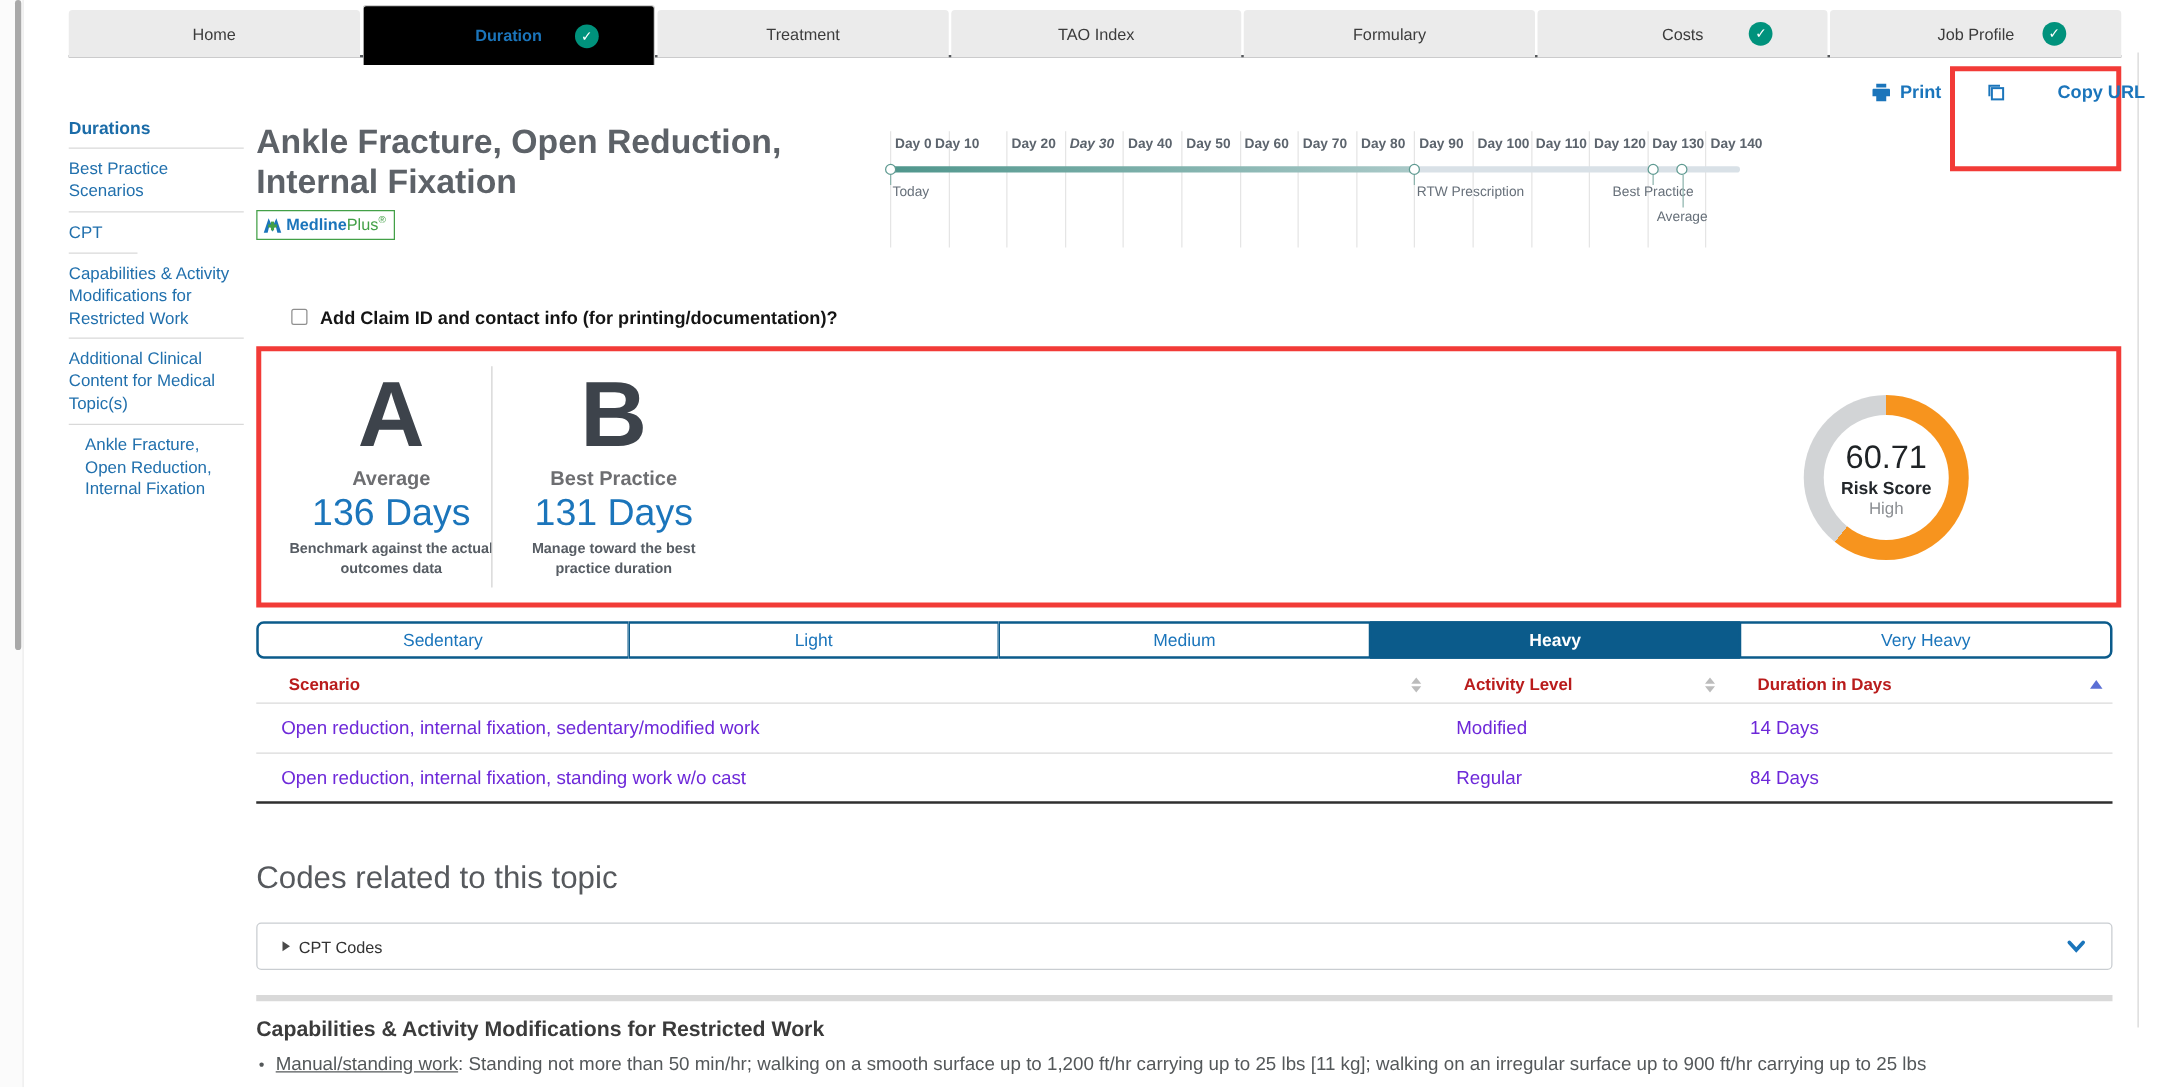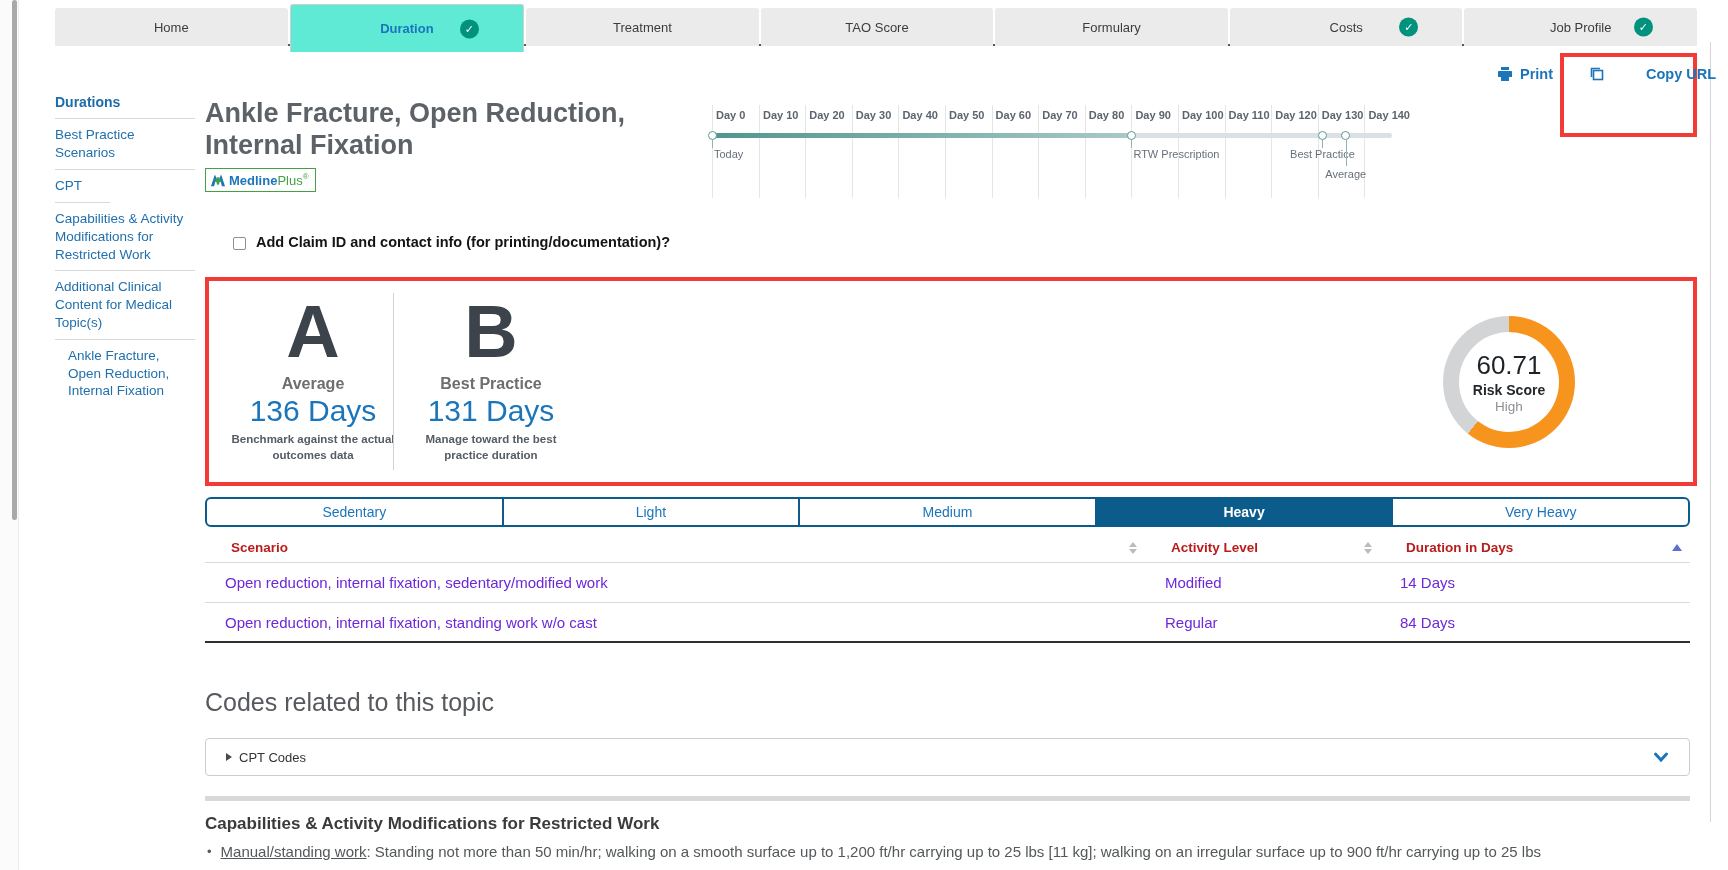--- a/index.html
+++ b/index.html
@@ -9,21 +9,21 @@
 
   
   #left-scroll-track { position:absolute; left:0; top:0; width:19px; height:870px; background:#fbfbfb; border-right:1px solid #ececec; }
   #left-scroll-handle { position:absolute; left:12px; top:0; width:5px; height:520px; background:#a9a9a9; border-radius:3px; }
   #right-edge-line { position:absolute; left:1710px; top:42px; width:1px; height:780px; background:#d6d6d6; }
 
   
   #tab-bar { position:absolute; left:55px; top:8px; width:1642px; height:38px; display:flex; gap:2px; z-index:3; }
   #tab-underline { position:absolute; left:55px; top:44px; width:1642px; height:2px; background:#56595c; z-index:1; }
   .tab { position:relative; flex:1; background:#ebebeb; display:flex; align-items:center; justify-content:center; font-size:13px; color:#3c3c3c; border-radius:3px 3px 0 0; cursor:pointer; z-index:2; }
-  .tab.active { background:#5eead4; border:1px solid #cfcfcf; border-bottom:none; margin-top:-4px; height:48px; color:#1b75bb; font-weight:700; z-index:4; }
+  .tab.active { background:#000000; border:1px solid #cfcfcf; border-bottom:none; margin-top:-4px; height:48px; color:#1b75bb; font-weight:700; z-index:4; }
   .tab-check { position:absolute; right:19%; top:50%; transform:translateY(-50%); width:19px; height:19px; border-radius:50%; background:#00927c; color:#fff; font-size:11px; font-weight:700; display:flex; align-items:center; justify-content:center; }
 
   
   .action-btn { position:absolute; display:flex; align-items:center; gap:7px; color:#1b75bb; font-size:14.5px; font-weight:700; cursor:pointer; z-index:5; }
   #print-btn { left:1497px; top:66px; }
   #copy-btn { left:1589px; top:66px;gap:41px; }
   #copy-red-box { position:absolute; left:1560px; top:53px; width:137px; height:84px; border:4px solid #f23b37; z-index:4; }
 
   
   #sidebar { position:absolute; left:55px; top:86px; width:140px; }
@@ -47,21 +47,21 @@
   .tl-line { position:absolute; top:29px; height:5px; }
   .tl-line.teal { background:linear-gradient(90deg,#4f968c,#aac9c8); border-radius:3px 0 0 3px; }
   .tl-line.light { background:#d9e1e7; border-radius:0 3px 3px 0; }
   .tl-dot { position:absolute; top:27px; width:9px; height:9px; border:1.5px solid #5f9a91; border-radius:50%; background:#fff; }
   .tl-stem { position:absolute; width:1px; background:#8fb5ae; top:36px; }
   .tl-mark { position:absolute; top:44px; font-size:11px; color:#67707a; white-space:nowrap; }
   .tl-mark.center { transform:translateX(-50%); }
   .tl-mark.deep { top:64px; }
 
   
-  #claim-row { position:absolute; left:217px; top:234px; display:flex; align-items:flex-end; gap:10px;padding-left:16px; }
+  #claim-row { position:absolute; left:217px; top:247px; display:flex; align-items:flex-start; gap:10px;padding-left:16px; }
   .cbx { width:13px; height:13px; border:1px solid #8f8f8f; border-radius:2px; background:#fff; cursor:pointer; }
   #claim-label { font-size:14.5px; font-weight:700; color:#141414; }
 
   
   #summary-box { position:absolute; left:205px; top:277px; width:1492px; height:209px; border:4px solid #f23b37; background:#fff; }
   .grade-card { position:absolute; top:12px; width:172px; text-align:center; }
   #card-a { left:18px; }
   #card-b { left:196px; }
   .grade-letter { font-size:74px; font-weight:800; color:#3d434b; line-height:1.05; }
   .grade-name { margin-top:4px; font-size:16px; font-weight:700; color:#6d6e71; }
@@ -124,21 +124,21 @@
     </div>
       <div class="tab active">
       <span class="tab-label">Duration</span>
       <span class="tab-check">✓</span>
     </div>
       <div class="tab">
       <span class="tab-label">Treatment</span>
 
     </div>
       <div class="tab">
-      <span class="tab-label">TAO Score</span>
+      <span class="tab-label">TAO Index</span>
 
     </div>
       <div class="tab">
       <span class="tab-label">Formulary</span>
 
     </div>
       <div class="tab">
       <span class="tab-label">Costs</span>
       <span class="tab-check">✓</span>
     </div>
@@ -185,25 +185,25 @@
       <rect x="8.4" y="5.5" width="3.2" height="9" fill="#43a047"></rect>
       <rect x="5.5" y="8.4" width="9" height="3.2" fill="#43a047"></rect>
     </svg>
     <span><span class="ml-medline">Medline</span><span class="ml-plus">Plus</span><span class="ml-reg">®</span></span>
   </div>
 
   <div id="timeline">
       <div class="tl-grid" style="left: 0px;"></div>
       <div class="day-lab" style="left: 4px;">Day 0</div>
       <div class="tl-grid" style="left: 46.6px;"></div>
-      <div class="day-lab" style="left: 51px;">Day 10</div>
+      <div class="day-lab" style="left: 36px;">Day 10</div>
       <div class="tl-grid" style="left: 93.2px;"></div>
       <div class="day-lab" style="left: 97.2px;">Day 20</div>
       <div class="tl-grid" style="left: 139.8px;"></div>
-      <div class="day-lab" style="left: 143.8px;">Day 30</div>
+      <div class="day-lab" style="left: 143.8px; font-style: italic;">Day 30</div>
       <div class="tl-grid" style="left: 186.4px;"></div>
       <div class="day-lab" style="left: 190.4px;">Day 40</div>
       <div class="tl-grid" style="left: 233px;"></div>
       <div class="day-lab" style="left: 237px;">Day 50</div>
       <div class="tl-grid" style="left: 279.6px;"></div>
       <div class="day-lab" style="left: 283.6px;">Day 60</div>
       <div class="tl-grid" style="left: 326.2px;"></div>
       <div class="day-lab" style="left: 330.2px;">Day 70</div>
       <div class="tl-grid" style="left: 372.8px;"></div>
       <div class="day-lab" style="left: 376.8px;">Day 80</div>

